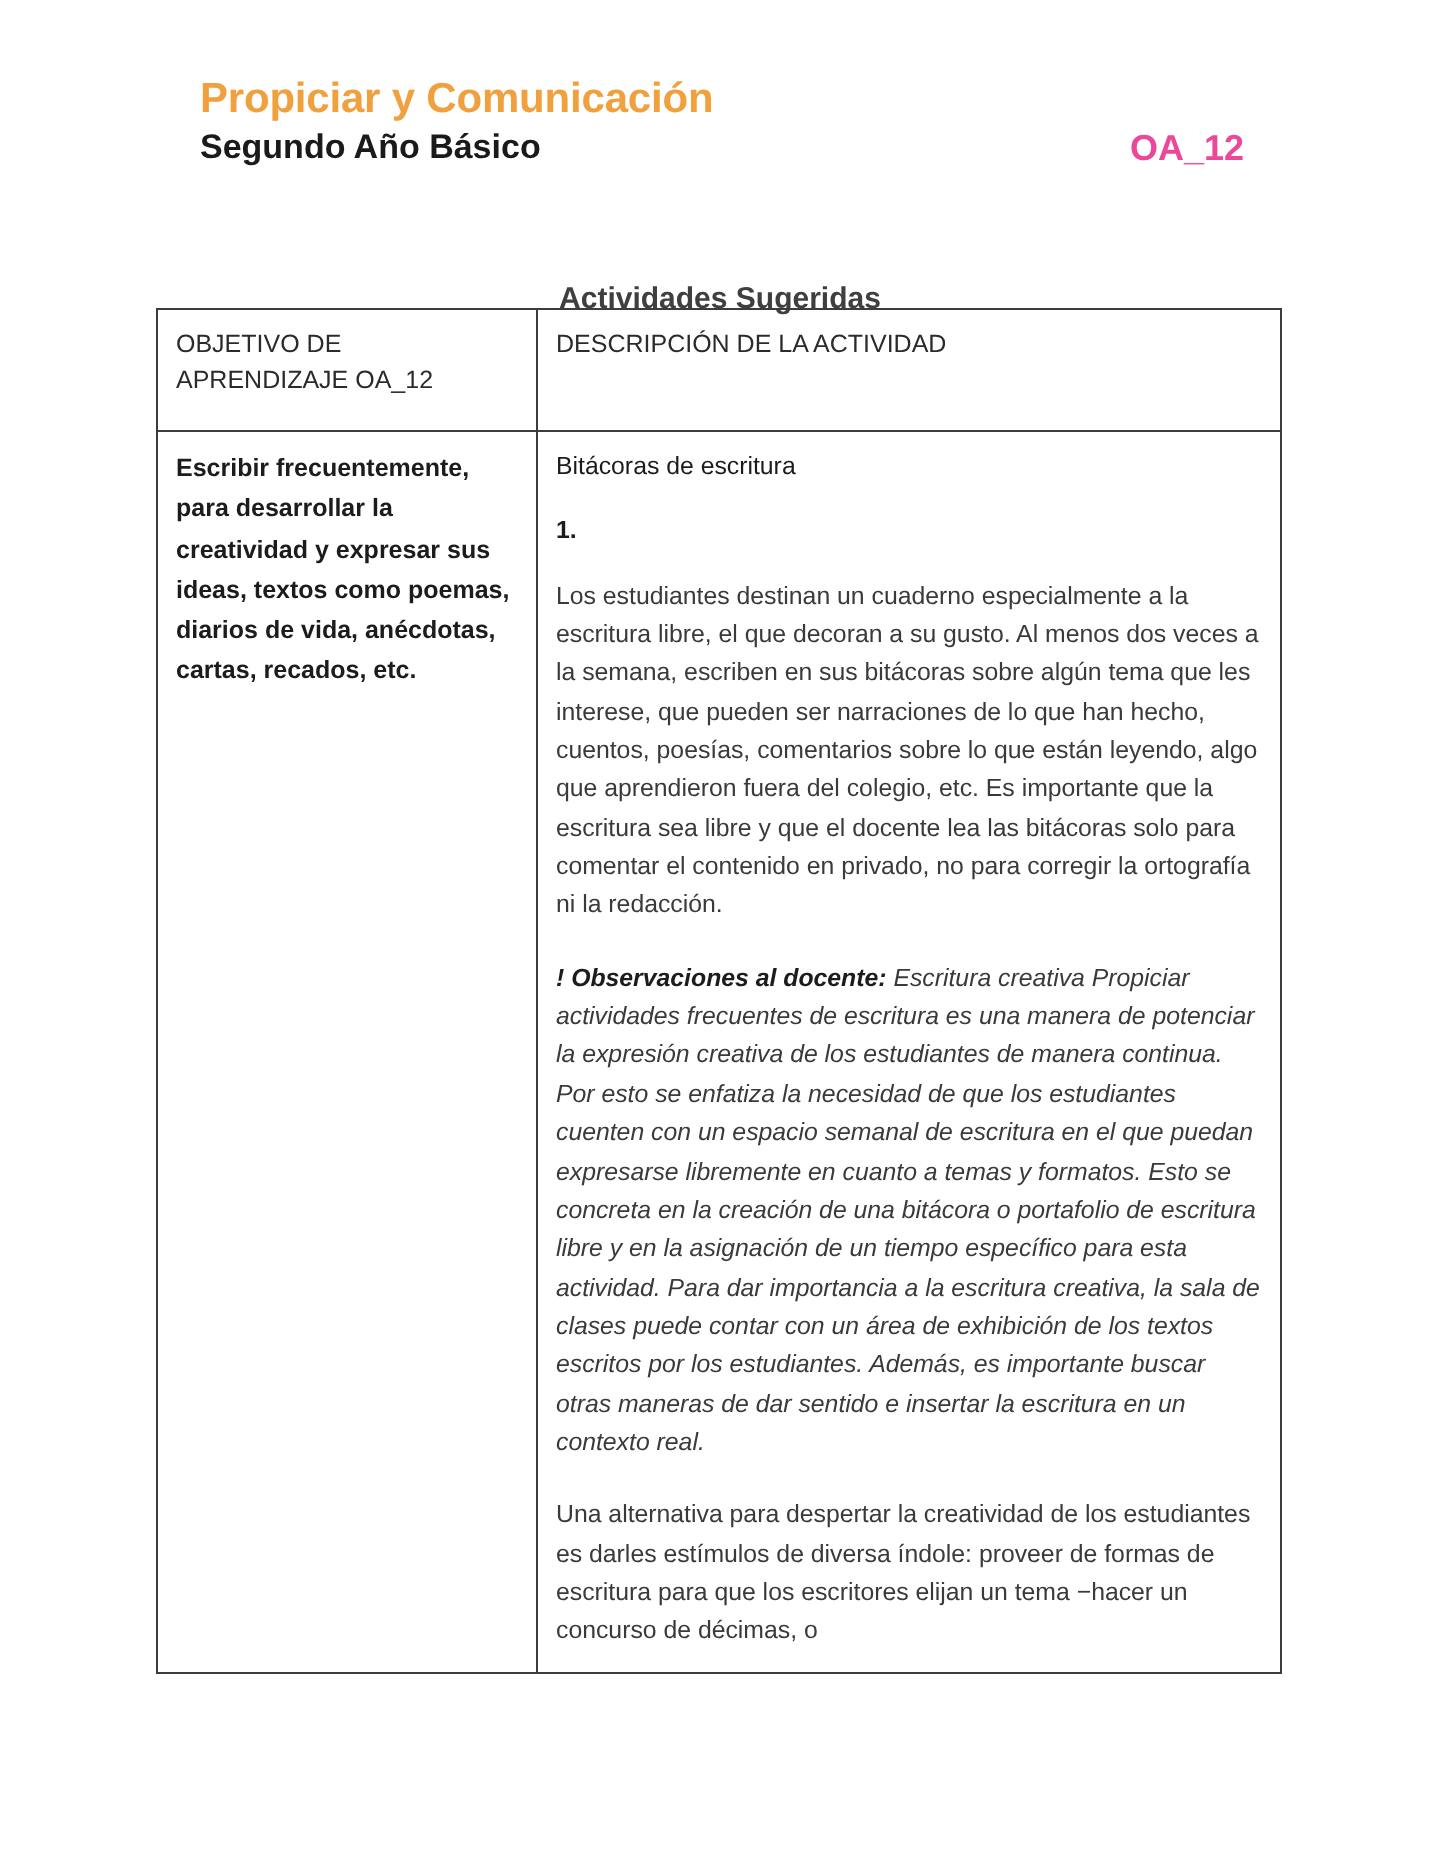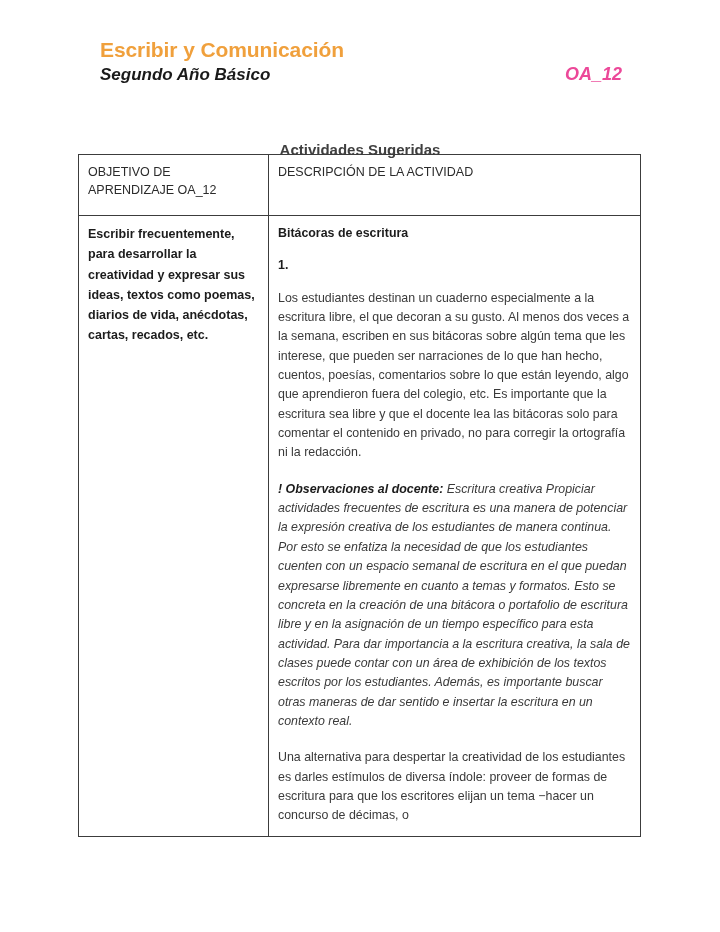--- a/index.html
+++ b/index.html
@@ -33,24 +33,23 @@
   .subject-title {
     font-size: 21px;
     font-weight: bold;
     color: #F0A03C;
     line-height: 1.15;
     letter-spacing: -0.1px;
     margin: 0;
   }
   .grade-row {
     display: flex;
-    align-items: flex-end;
+    align-items: flex-start;
     justify-content: space-between;
     margin-top: 2px;
-    font-style: italic;
   }
   .grade-title {
     font-size: 17px;
     font-weight: bold;
     color: #1a1a1a;
     margin: 0;
   }
   .oa-code {
     font-size: 18px;
     font-weight: bold;
@@ -111,21 +110,21 @@
     padding-top: 10px;
   }
   .cell-desc {
     font-size: 12.4px;
     color: #3a3a3a;
     line-height: 1.56;
     padding-top: 10px;
   }
 
   .desc-heading {
-    font-weight: bold;
+    font-weight: normal;
     color: #1c1c1c;
     margin: 0 0 13px 0;
   }
   .desc-number {
     font-weight: bold;
     color: #1c1c1c;
     margin: 0 0 13px 0;
   }
   .desc-para {
     margin: 0 0 17px 0;
@@ -145,21 +144,21 @@
   .alt-para {
     margin: 0;
   }
 </style>
 </head>
 <body>
 
 <div class="page">
 
   <div class="doc-header">
-    <p class="subject-title">Escribir y Comunicación</p>
+    <p class="subject-title">Propiciar y Comunicación</p>
     <div class="grade-row">
       <p class="grade-title">Segundo Año Básico</p>
       <p class="oa-code">OA_12</p>
     </div>
   </div>
 
   <div class="section-title">Actividades Sugeridas</div>
 
   <table class="act-table">
     <colgroup>

